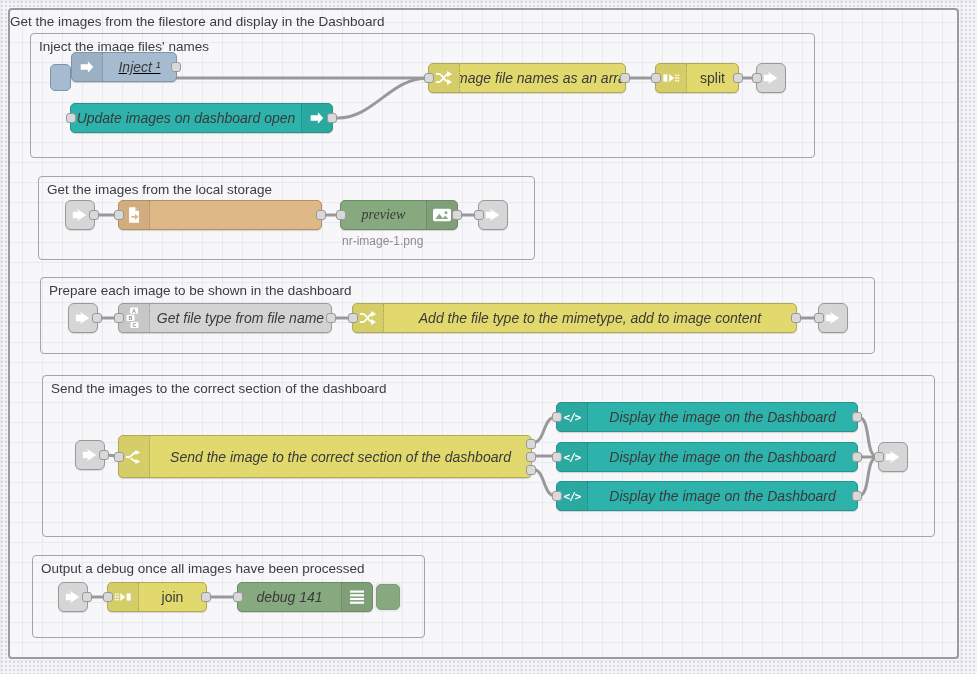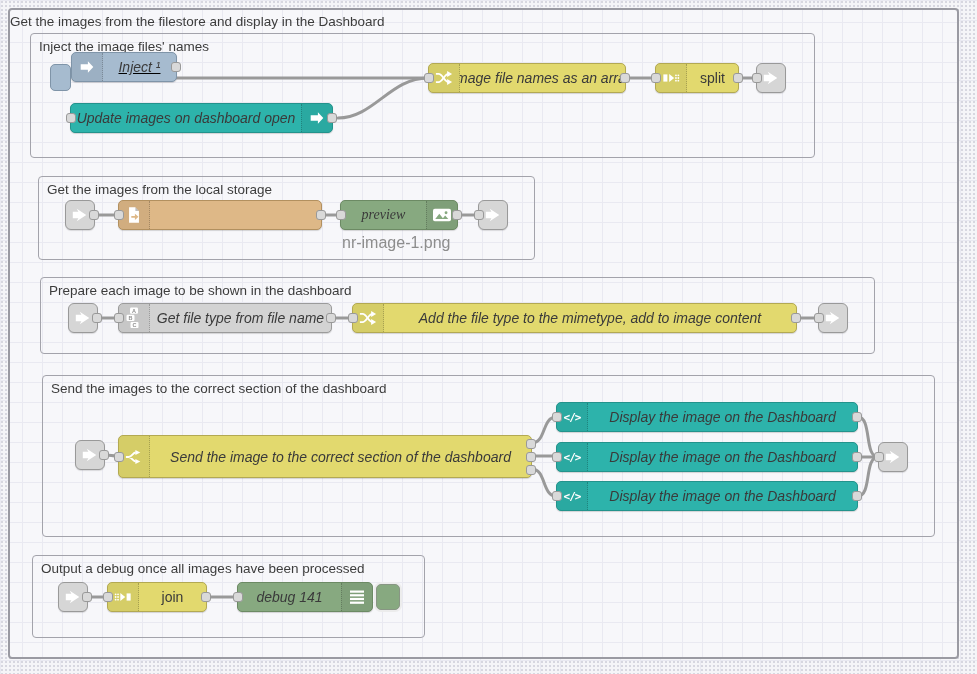--- a/index.html
+++ b/index.html
@@ -52,21 +52,21 @@
   .c-teal{background:#2db3ab;border-color:#23938c;}
   .c-yellow{background:#e2d96e;border-color:#b3a952;}
   .c-tan{background:#deb887;border-color:#b2905f;}
   .c-green{background:#87a980;border-color:#6c8a64;}
   .c-gray{background:#d3d3d3;border-color:#9b9b9b;justify-content:flex-end;}
   .inj-btn{position:absolute;left:50px;top:64px;width:21px;height:27px;z-index:3;
     background:#a6bbcf;border:1px solid #7f94a8;border-radius:5px;box-sizing:border-box;}
   .dbg-btn{position:absolute;left:376px;top:584px;width:24px;height:26px;z-index:3;
     background:#87a980;border:1px solid #889684;border-radius:5px;box-sizing:border-box;
     box-shadow:0 0 0 2px #ececec;}
-  .status{position:absolute;font-size:16px;color:#8d8d8d;white-space:nowrap;z-index:3;text-align:center;}
+  .status{position:absolute;font-size:12px;color:#8d8d8d;white-space:nowrap;z-index:3;text-align:center;}
   .code-glyph{color:#fff;font-family:"DejaVu Sans Mono",monospace;font-weight:bold;font-size:11px;letter-spacing:-1px;}
 </style>
 </head>
 <body>
 
 <div class="canvas">
 
   <div class="grp outer" style="left:8px;top:8px;width:951px;height:651px;">
     <div class="glabel">Get the images from the filestore and display in the Dashboard</div>
   </div>

